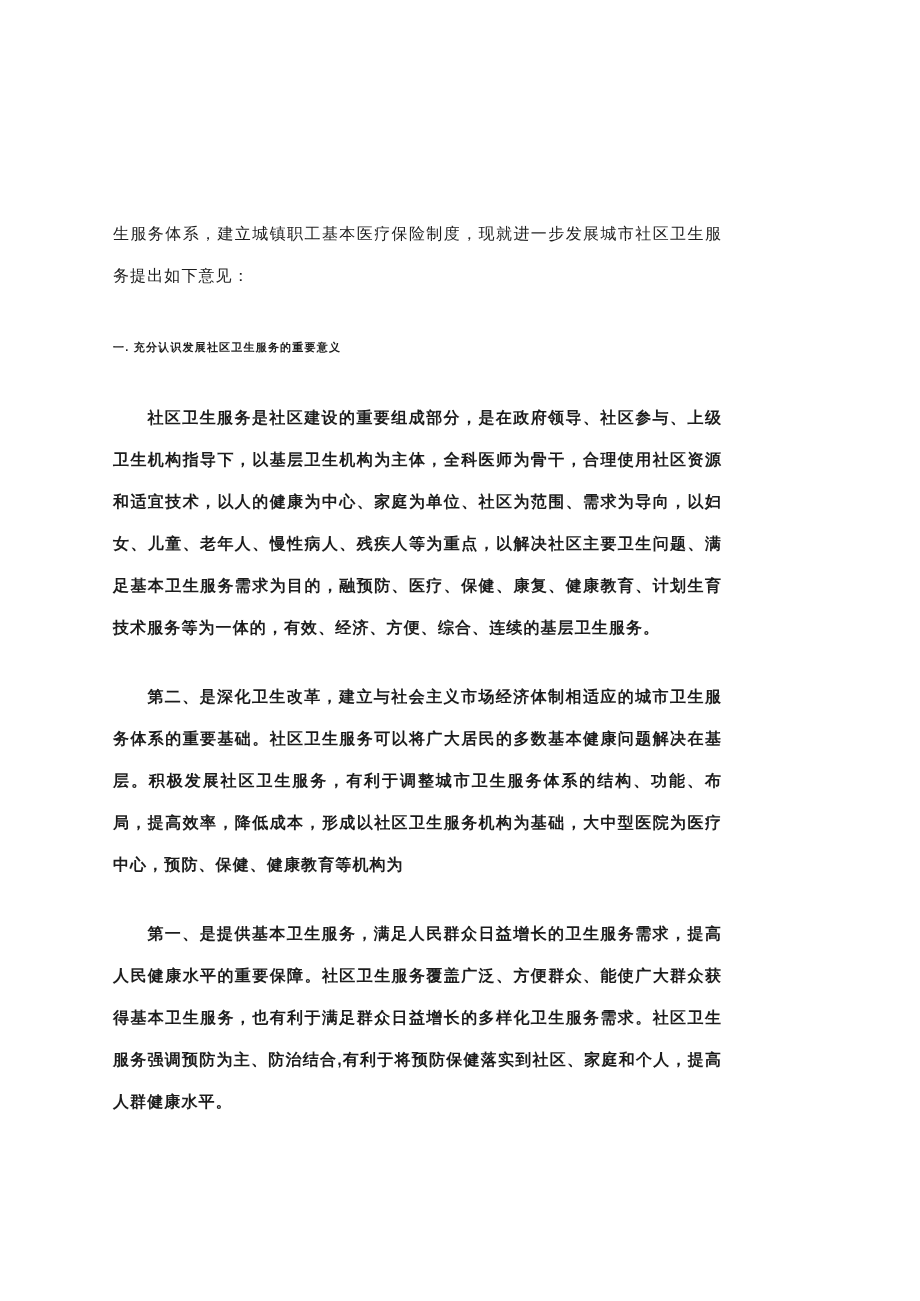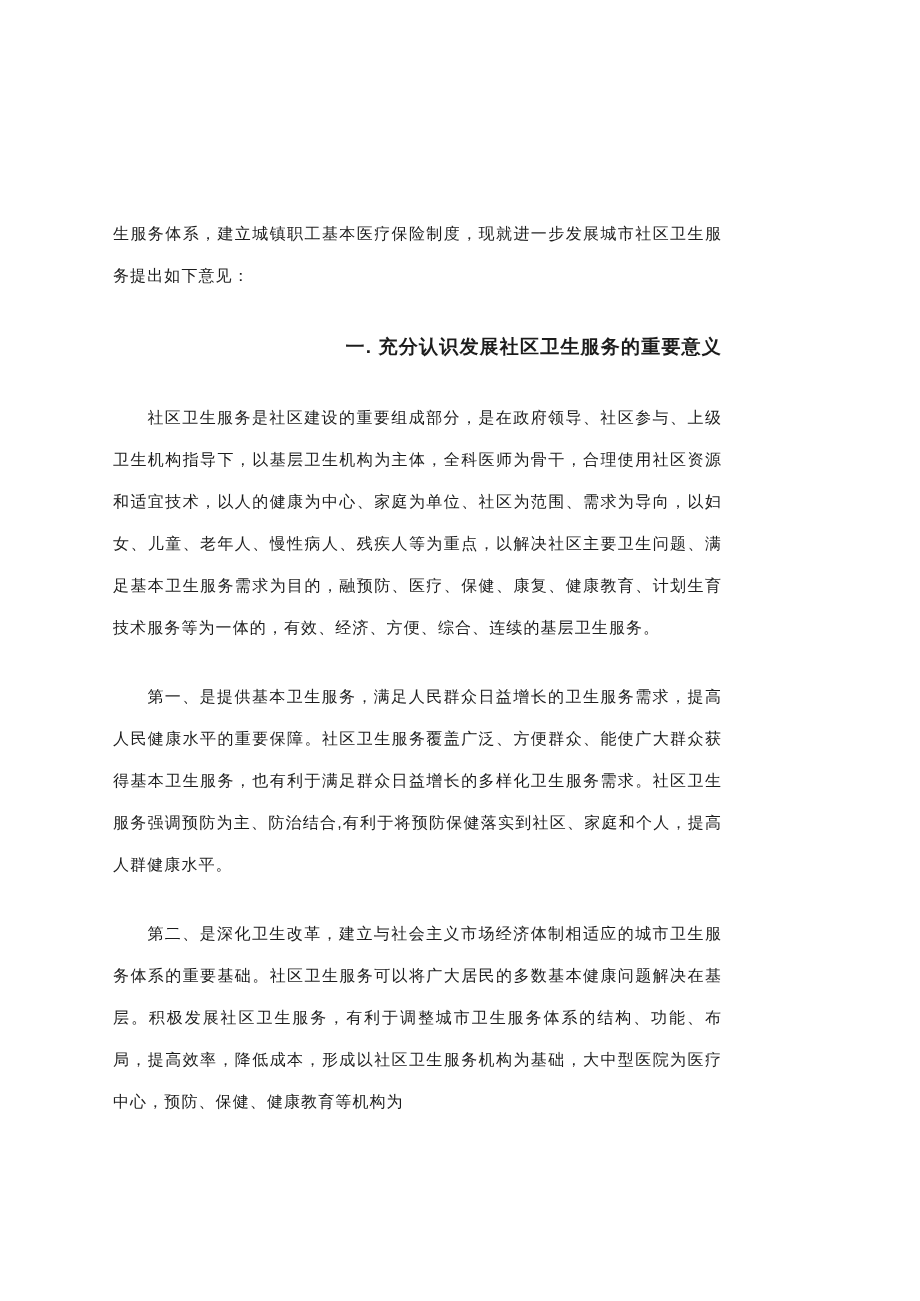--- a/index.html
+++ b/index.html
@@ -25,39 +25,40 @@
     margin: 0 0 27px 0;
     font-size: 16px;
     line-height: 42px;
     letter-spacing: 1.1px;
     text-align: justify;
     text-justify: inter-ideograph;
     word-break: break-all;
   }
   .para.indent {
     text-indent: 2.15em;
+    font-weight: bold;
   }
   .heading {
     margin: 29px 0 29px 0;
-    font-size: 19px;
+    font-size: 11px;
     font-weight: 600;
     line-height: 42px;
     letter-spacing: 1.2px;
-    text-align: right;
+    text-align: left;
   }
 </style>
 </head>
 <body>
 
 <div class="page">
 
   <p class="para">生服务体系，建立城镇职工基本医疗保险制度，现就进一步发展城市社区卫生服务提出如下意见：</p>
 
   <h2 class="heading">一. 充分认识发展社区卫生服务的重要意义</h2>
 
   <p class="para indent">社区卫生服务是社区建设的重要组成部分，是在政府领导、社区参与、上级卫生机构指导下，以基层卫生机构为主体，全科医师为骨干，合理使用社区资源和适宜技术，以人的健康为中心、家庭为单位、社区为范围、需求为导向，以妇女、儿童、老年人、慢性病人、残疾人等为重点，以解决社区主要卫生问题、满足基本卫生服务需求为目的，融预防、医疗、保健、康复、健康教育、计划生育技术服务等为一体的，有效、经济、方便、综合、连续的基层卫生服务。</p>
 
 
+  <p class="para indent">第二、是深化卫生改革，建立与社会主义市场经济体制相适应的城市卫生服务体系的重要基础。社区卫生服务可以将广大居民的多数基本健康问题解决在基层。积极发展社区卫生服务，有利于调整城市卫生服务体系的结构、功能、布局，提高效率，降低成本，形成以社区卫生服务机构为基础，大中型医院为医疗中心，预防、保健、健康教育等机构为</p>
+
   <p class="para indent">第一、是提供基本卫生服务，满足人民群众日益增长的卫生服务需求，提高人民健康水平的重要保障。社区卫生服务覆盖广泛、方便群众、能使广大群众获得基本卫生服务，也有利于满足群众日益增长的多样化卫生服务需求。社区卫生服务强调预防为主、防治结合,有利于将预防保健落实到社区、家庭和个人，提高人群健康水平。</p>
-
-  <p class="para indent">第二、是深化卫生改革，建立与社会主义市场经济体制相适应的城市卫生服务体系的重要基础。社区卫生服务可以将广大居民的多数基本健康问题解决在基层。积极发展社区卫生服务，有利于调整城市卫生服务体系的结构、功能、布局，提高效率，降低成本，形成以社区卫生服务机构为基础，大中型医院为医疗中心，预防、保健、健康教育等机构为</p>
 
 </div>
 
 </body></html>

